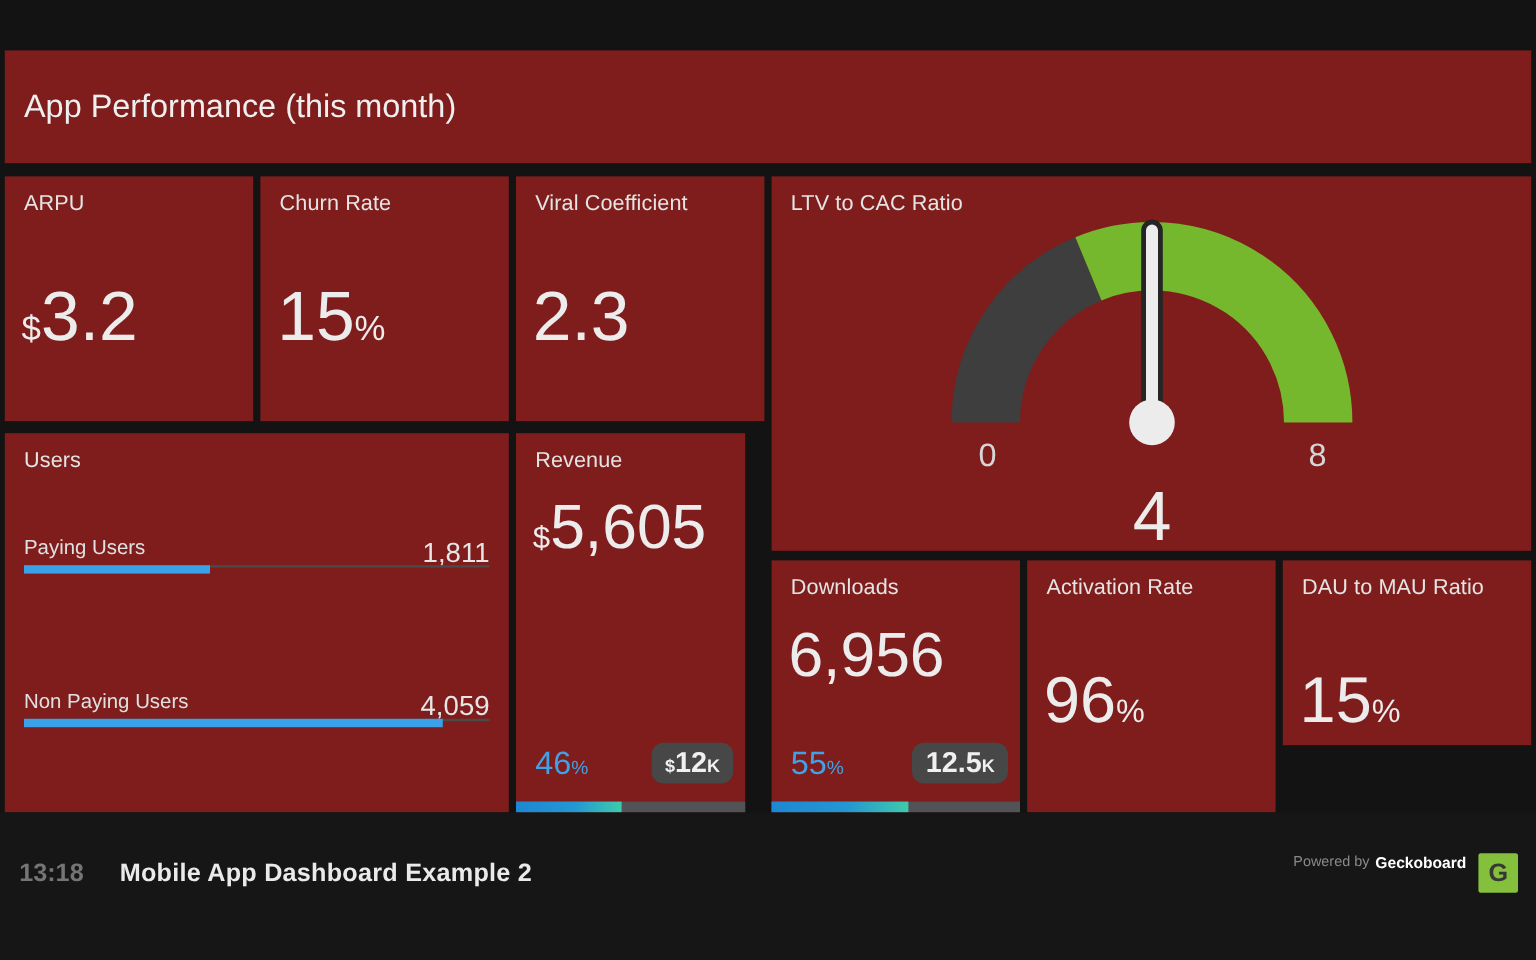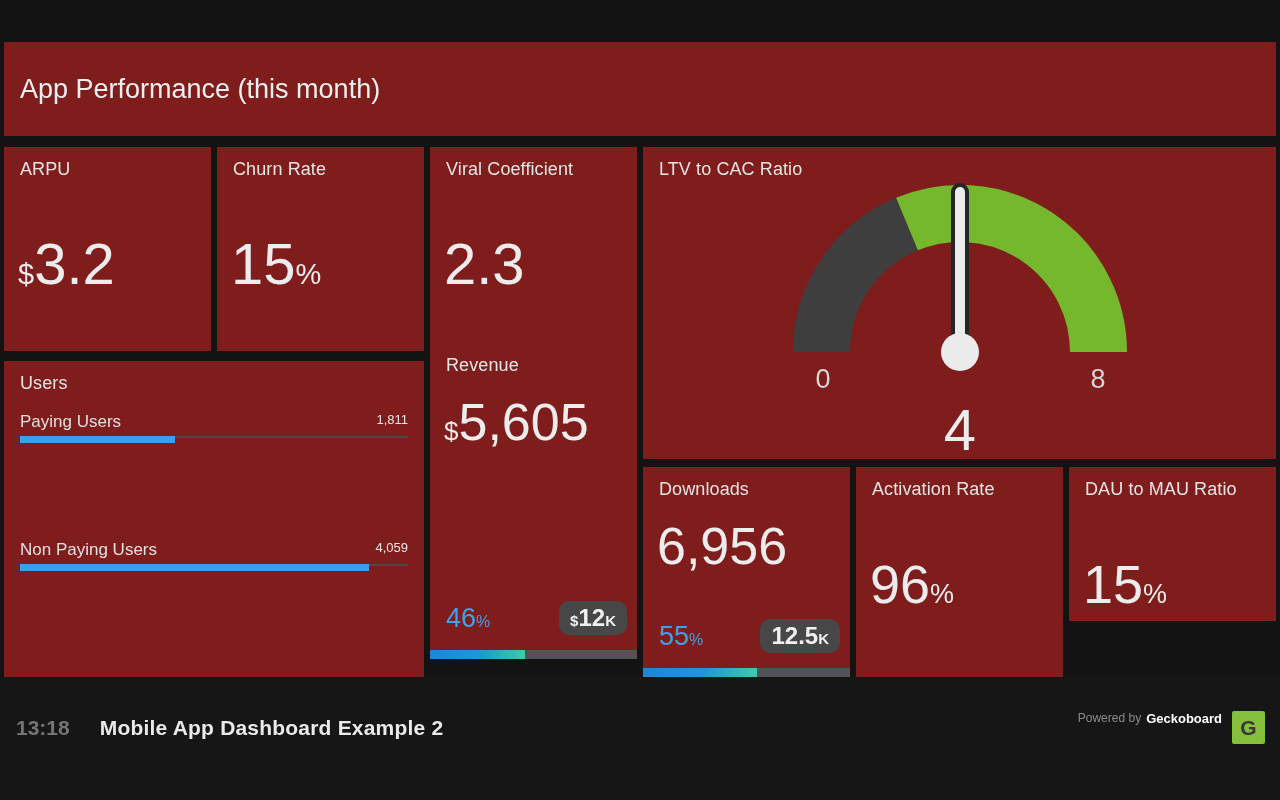--- a/index.html
+++ b/index.html
@@ -15,23 +15,23 @@
   .big .num  { font-size:58px; }
   .big .affix{ font-size:29px; font-weight:400; }
   .big.size-a { top:88px; }                 
   .big.size-b { top:90px; } .big.size-b .num { font-size:54px; } .big.size-b .affix { font-size:27px; }
   .big.size-c { top:53px; left:14px; } .big.size-c .num { font-size:52px; } .big.size-c .affix { font-size:26px; }
 
   
   .header-title { position:absolute; left:16px; top:50%; transform:translateY(-50%); font-size:27px; color:#efefef; font-weight:400; }
 
   
-  .bar-row { position:absolute; left:16px; right:16px; }
+  .bar-row { position:absolute; left:16px; right:16px;margin-top:35px; }
   .bar-row .bar-label { position:absolute; left:0; top:0; font-size:17px; color:#e0e0e0; }
-  .bar-row .bar-value { position:absolute; right:0; top:0; font-size:13px; color:#e6e6e6; }
+  .bar-row .bar-value { position:absolute; right:0; top:0; font-size:23px; color:#e6e6e6; }
   .bar-area { position:absolute; left:0; right:0; top:24px; height:8px; }
   .bar-line { position:absolute; left:0; right:0; top:0; height:2px; background:#4a4a4a; }
   .bar-fill { position:absolute; left:0; top:0; height:7px; background:#3aa0e8; }
 
   
   .goal-row { position:absolute; left:16px; right:10px; display:flex; justify-content:space-between; align-items:center; }
   .pct { color:#3fa2e6; font-weight:500; line-height:1; white-space:nowrap; }
   .pct .pct-num { font-size:27px; }
   .pct .pct-sign { font-size:16px; }
   .badge { background:#474747; border-radius:10px; padding:5px 11px; color:#f0f0f0; font-weight:600; line-height:1; white-space:nowrap; }
@@ -105,21 +105,21 @@
     <div class="bar-row" style="top:179px;height:34px">
       <span class="bar-label">Non Paying Users</span>
       <span class="bar-value">4,059</span>
       <div class="bar-area">
         <div class="bar-line"></div>
         <div class="bar-fill" style="width: 90%;"></div>
       </div>
     </div>
   </div>
 
-  <div class="tile" style="left:430px;top:343px;width:207px;height:316px">
+  <div class="tile" style="left:430px;top:361px;width:191px;height:316px">
     <div class="tile-title">Revenue</div>
     <div class="big size-c"><span class="affix">$</span><span class="num">5,605</span></div>
     <div class="goal-row" style="bottom:24px">
       <span class="pct"><span class="pct-num">46</span><span class="pct-sign">%</span></span>
       <span class="badge"><span class="b-affix">$</span><span class="b-main">12</span><span class="b-affix">K</span></span>
     </div>
     <div class="progress">
       <div class="fill" style="width: 46%;"></div>
     </div>
   </div>

